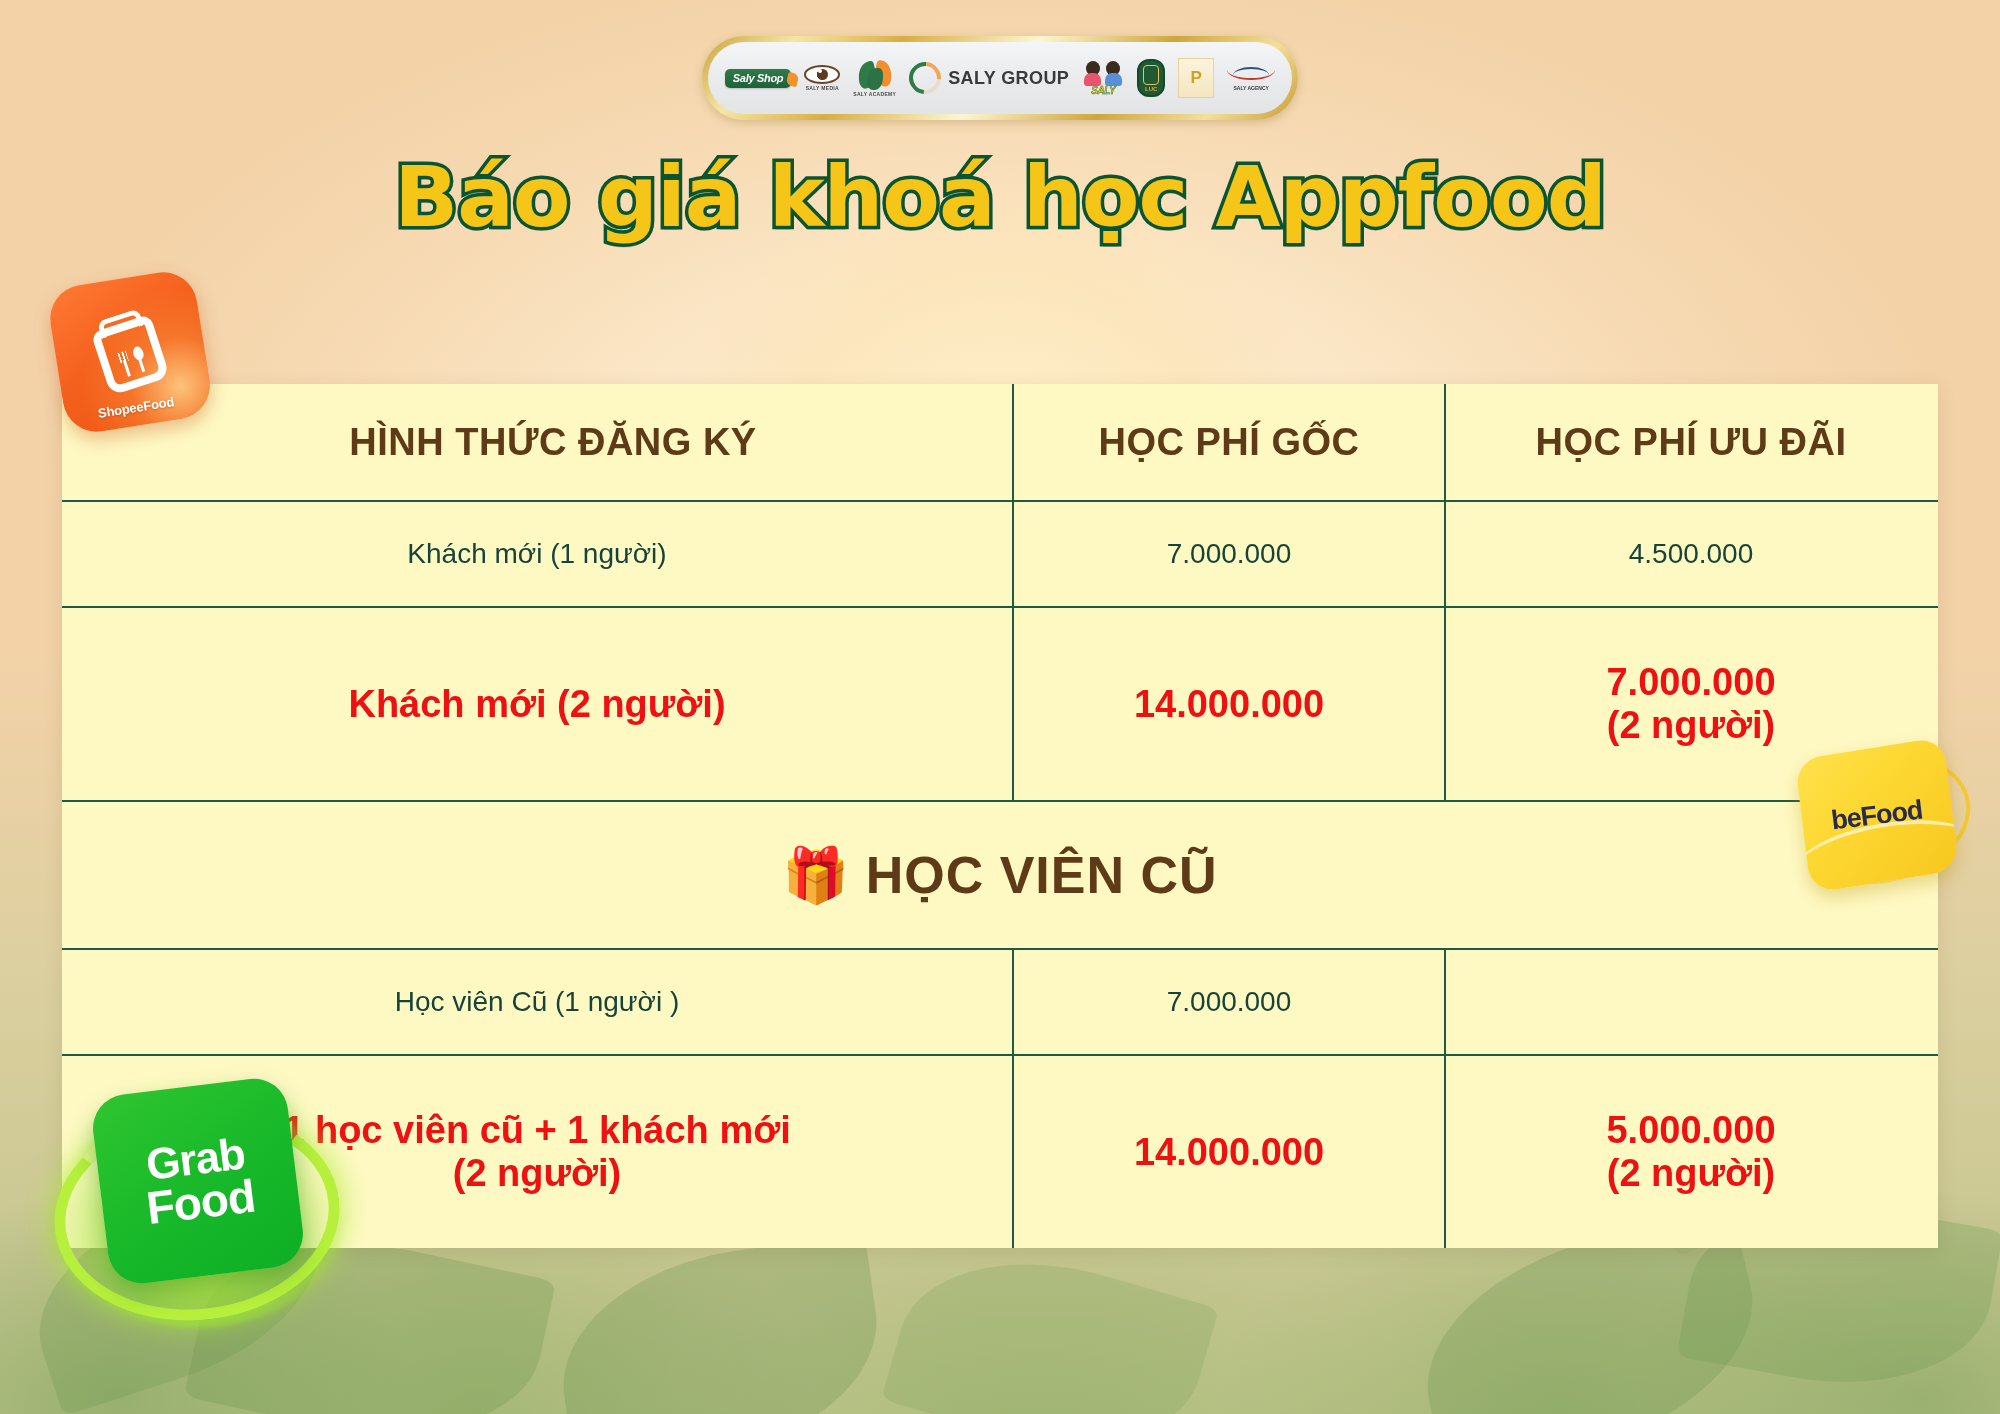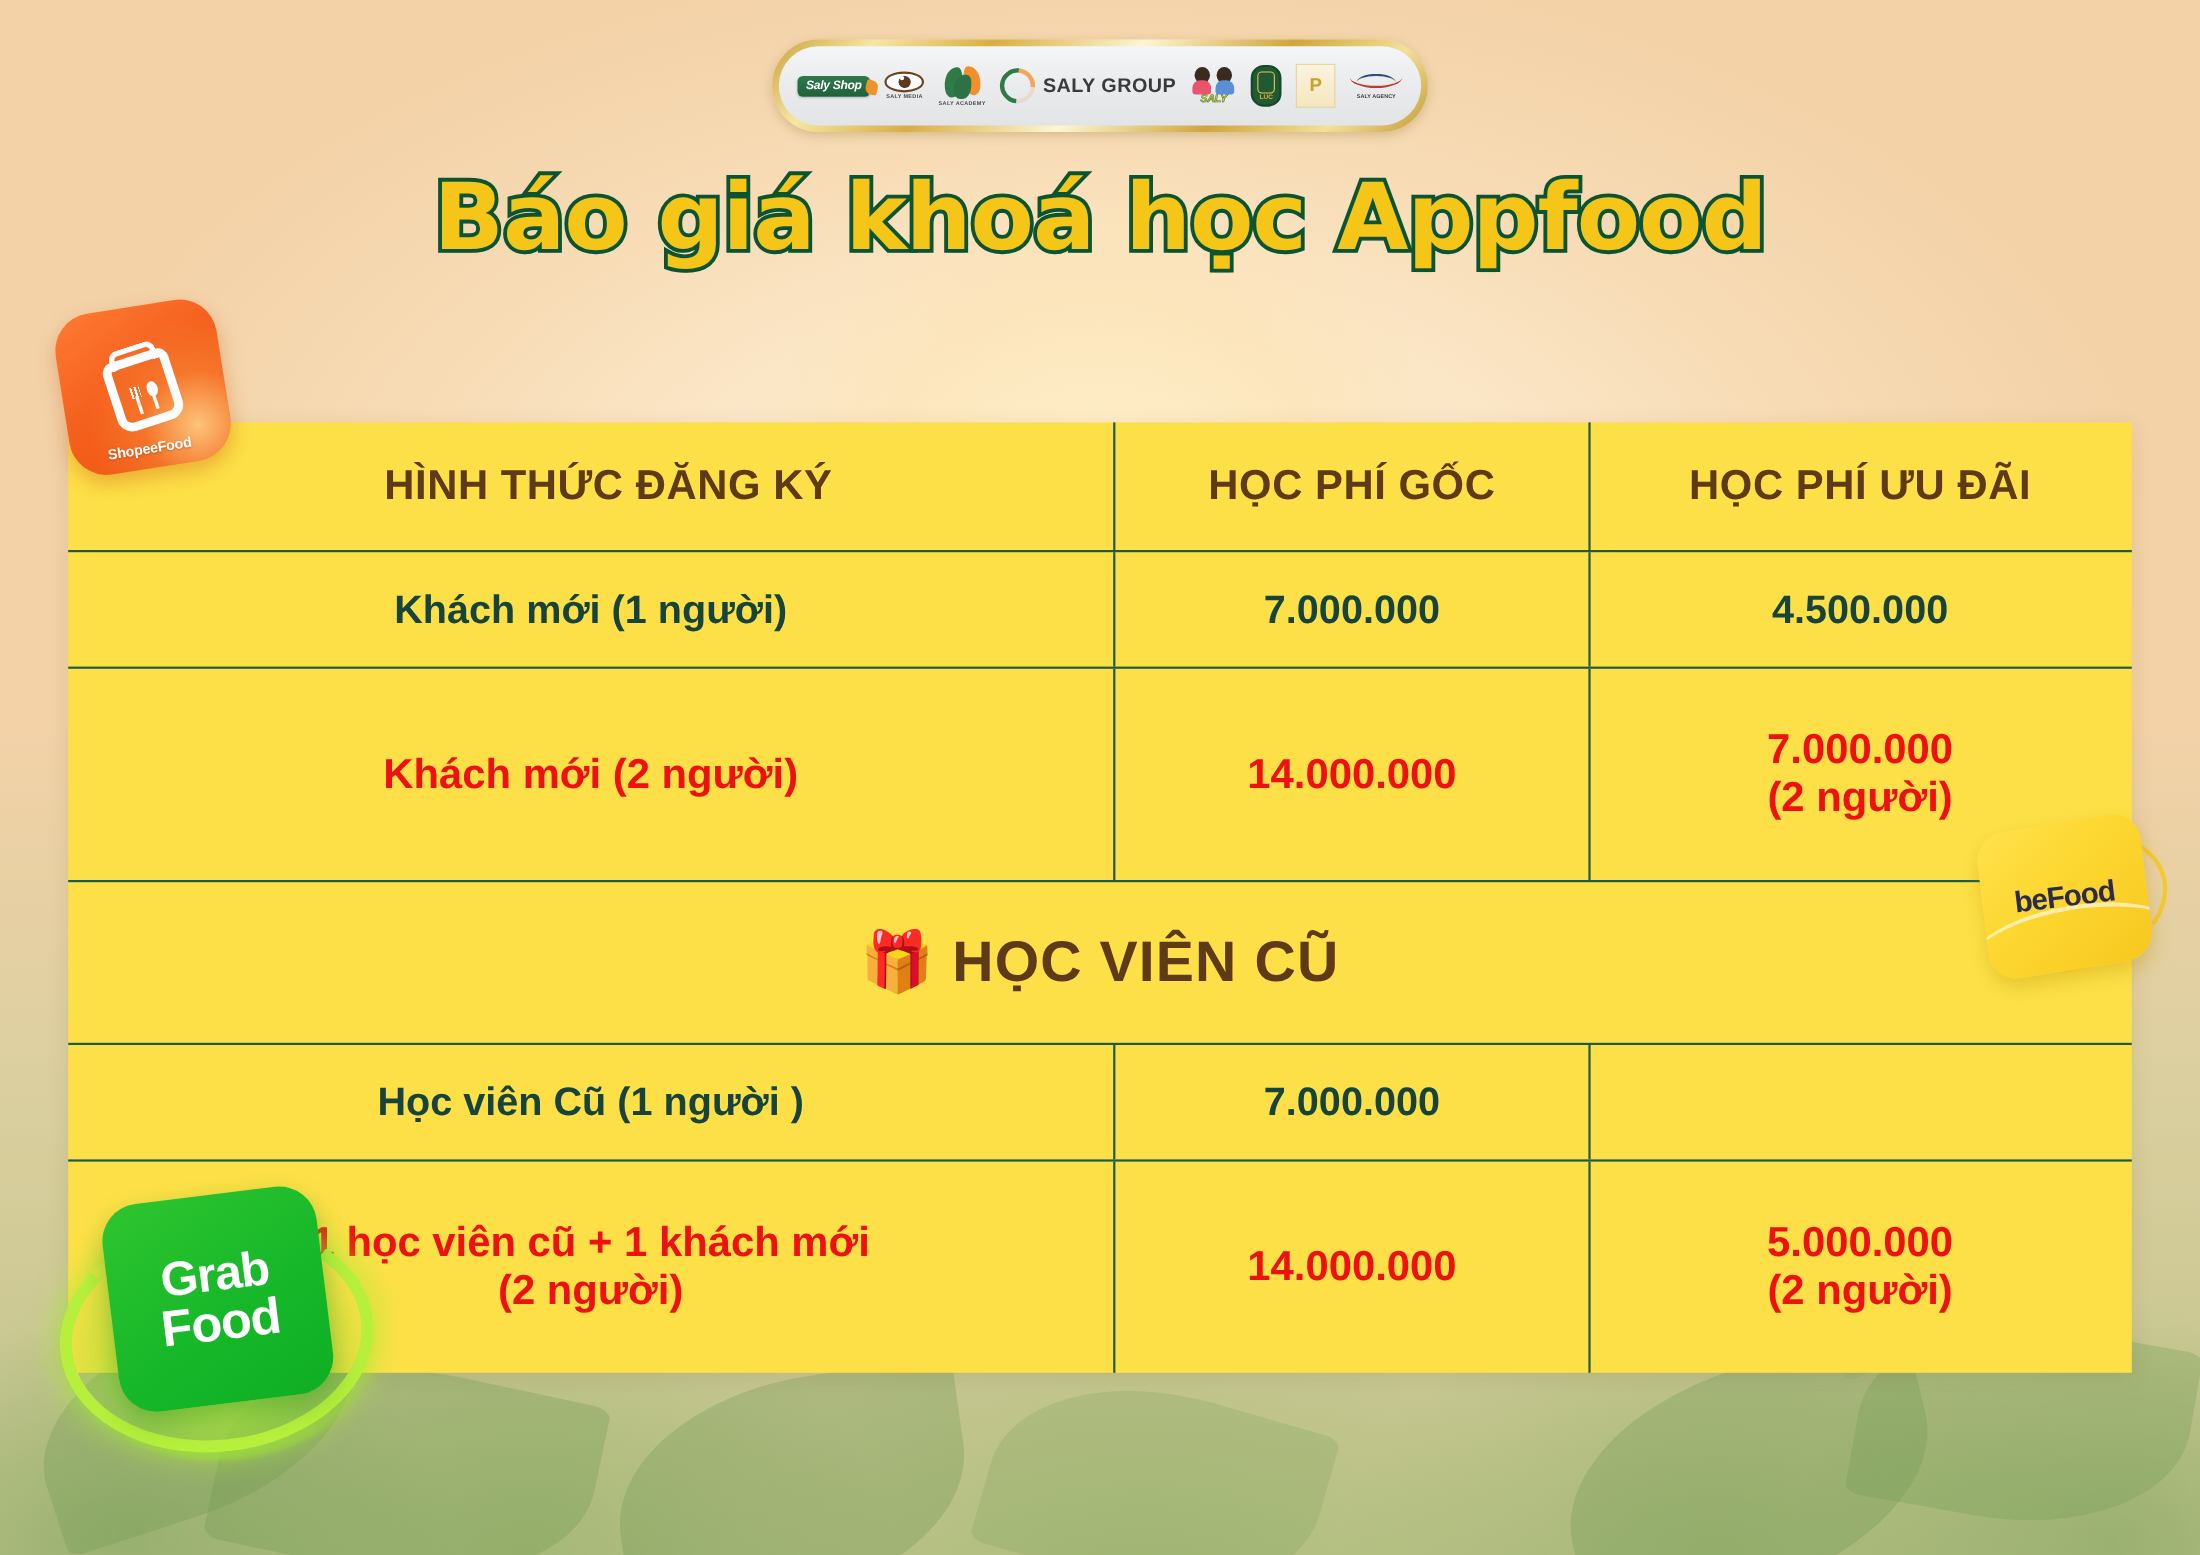--- a/index.html
+++ b/index.html
@@ -118,34 +118,34 @@
     color:#f5c518;
     font-family:"DejaVu Sans","Liberation Sans",sans-serif;
     -webkit-text-stroke:7px #0b5432;
     paint-order:stroke fill;
     text-shadow:0 4px 0 rgba(11,84,50,.25);
   }
 
   
   .table{
     position:absolute; left:62px; top:384px; width:1876px; z-index:4;
-    background:#fde047;
+    background:#fef9c3;
     box-shadow:0 4px 18px rgba(90,70,30,.12);
   }
   .row{ display:flex; border-bottom:2px solid #1f5a45; }
   .row:last-child{ border-bottom:none; }
   .c1{ width:952px; border-right:2px solid #1f5a45; }
   .c2{ width:432px; border-right:2px solid #1f5a45; }
   .c3{ width:490px; }
   .cell{ display:flex; align-items:center; justify-content:center; text-align:center; padding:10px 14px; }
 
   .head .cell{ height:116px; color:#5e3a16; font-weight:700; font-size:38px; letter-spacing:.5px; }
   .head .c1 .cell-in{ margin-left:32px; }
 
-  .r-normal .cell{ height:104px; color:#17443a; font-size:36px; font-weight:700; }
+  .r-normal .cell{ height:104px; color:#17443a; font-size:28px; font-weight:400; }
   .r-red .cell{ height:192px; color:#ee1111; font-size:38px; font-weight:800; line-height:1.12; }
 
   .banner{ display:flex; align-items:center; justify-content:center;
            height:148px; border-bottom:2px solid #1f5a45; gap:16px; }
   .banner .gift{ font-size:54px; line-height:1; }
   .banner .btxt{ color:#5e3a16; font-weight:700; font-size:52px; letter-spacing:1px; }
 
   .cell-in{ white-space:pre-line; }
 
   

